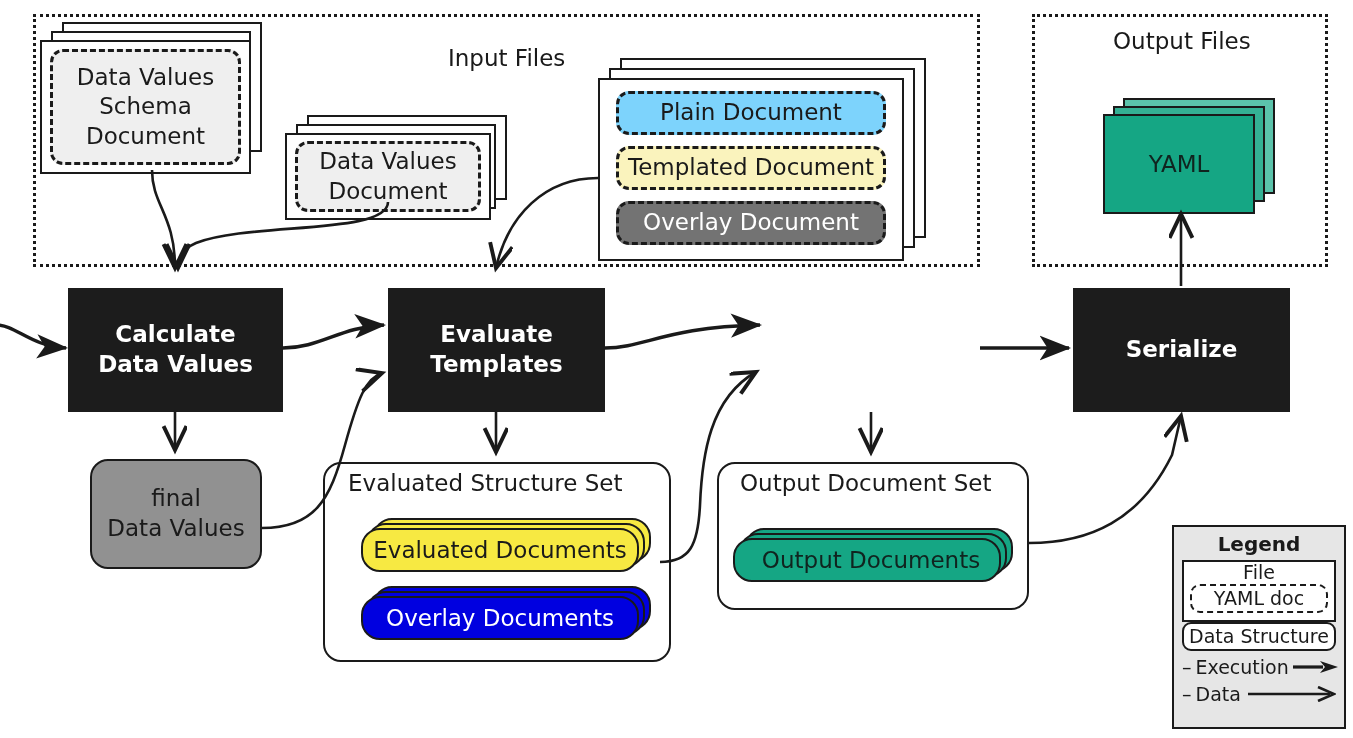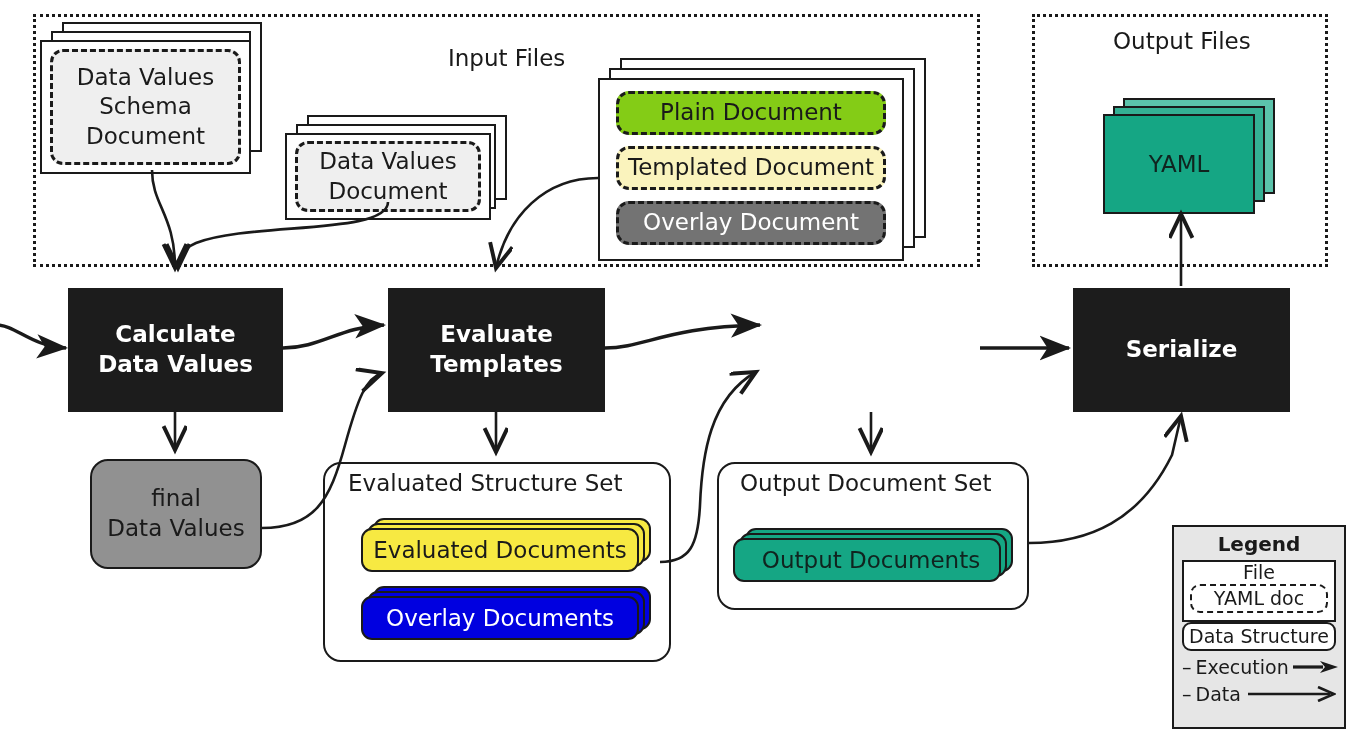--- a/index.html
+++ b/index.html
@@ -56,21 +56,21 @@
     border-radius: 13px;
     background: #efefef;
     display: flex; flex-direction: column;
     align-items: center; justify-content: center;
     text-align: center;
     font-size: 23px;
     line-height: 1.28;
     color: #1a1a1a;
     z-index: 4;
   }
-  .yamldoc.plain   { background: #84cc16; }
+  .yamldoc.plain   { background: #7dd3fc; }
   .yamldoc.templated { background: #faf3bd; }
   .yamldoc.overlay { background: #737373; color: #ffffff; }
 
   
   .process {
     position: absolute;
     background: #1c1c1c;
     color: #ffffff;
     display: flex; align-items: center; justify-content: center;
     text-align: center;
@@ -99,21 +99,21 @@
     white-space: nowrap;
     color: #1a1a1a;
     z-index: 4;
   }
 
   
   .chipstack { position: absolute; z-index: 4; }
   .chipstack .chip {
     position: absolute;
     border: 2.6px solid #1a1a1a;
-    border-radius: 11px;
+    border-radius: 19px;
     display: flex; align-items: center; justify-content: center;
     font-size: 23px;
     white-space: nowrap;
   }
   .chip.yellow { background: #f7e942; color: #1a1a1a; }
   .chip.blue   { background: #0000e0; color: #ffffff; }
   .chip.teal   { background: #15a684; color: #10241f; padding-left: 8px; }
   .chip.l1 { z-index: 1; }
   .chip.l2 { z-index: 2; }
   .chip.l3 { z-index: 3; }

